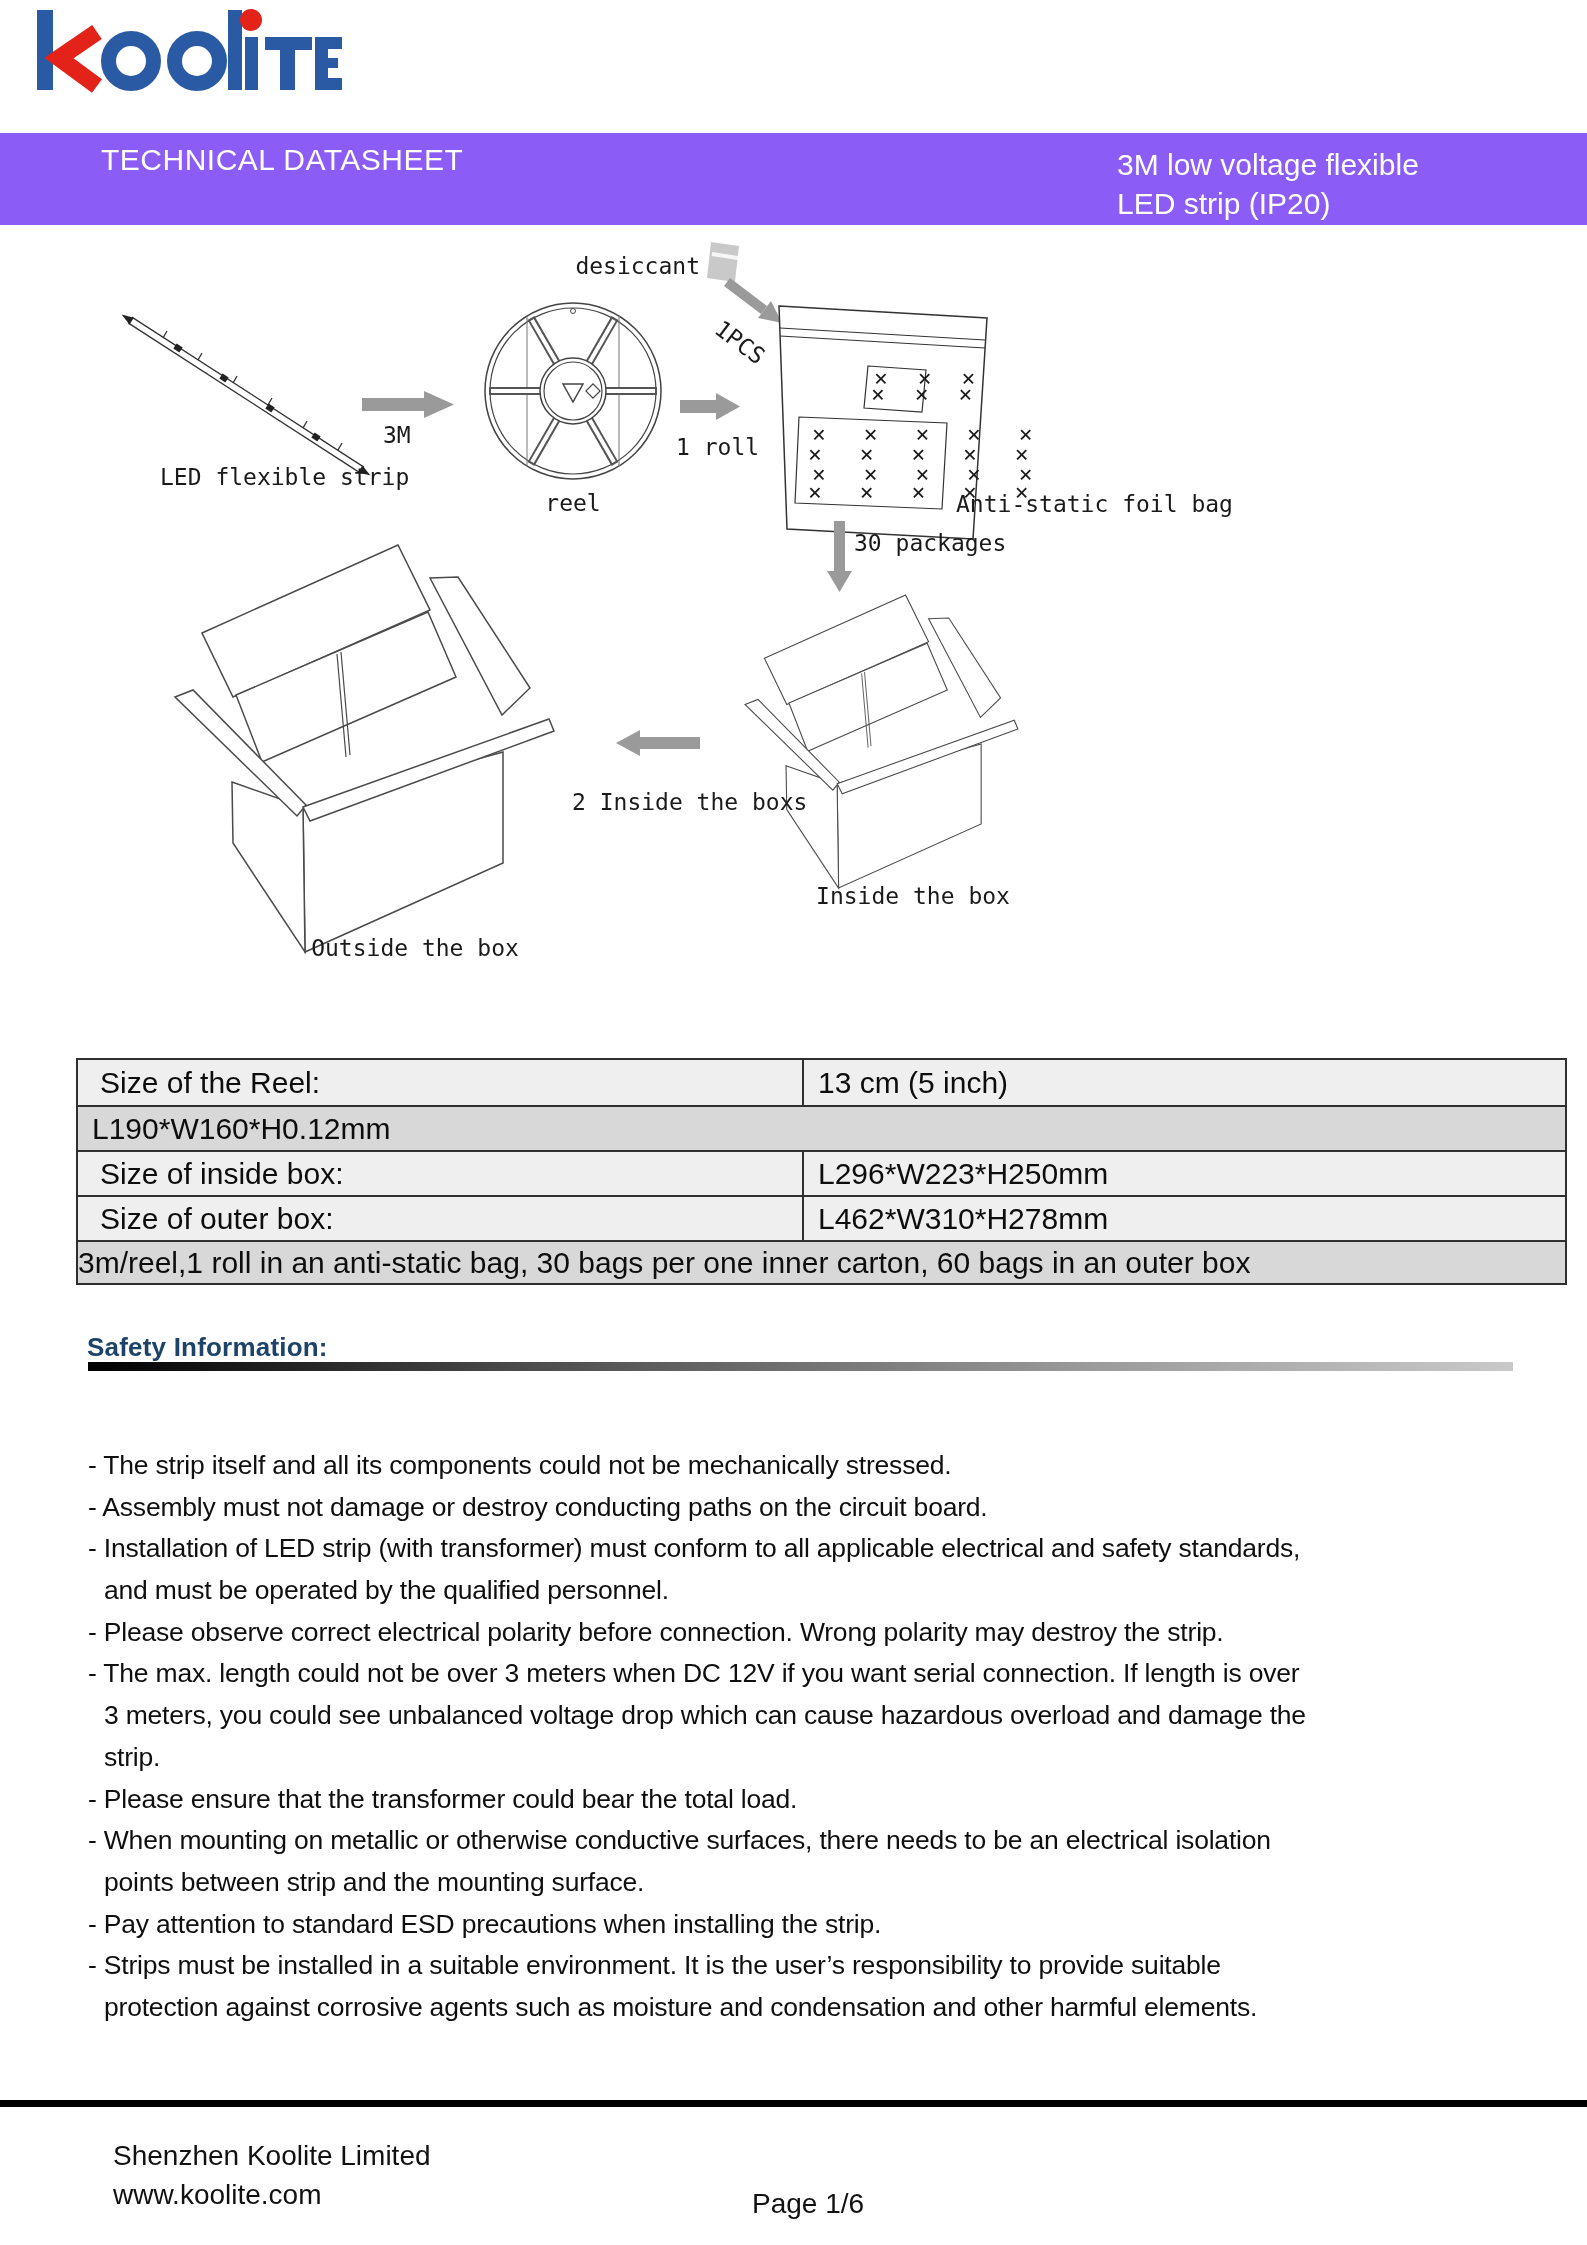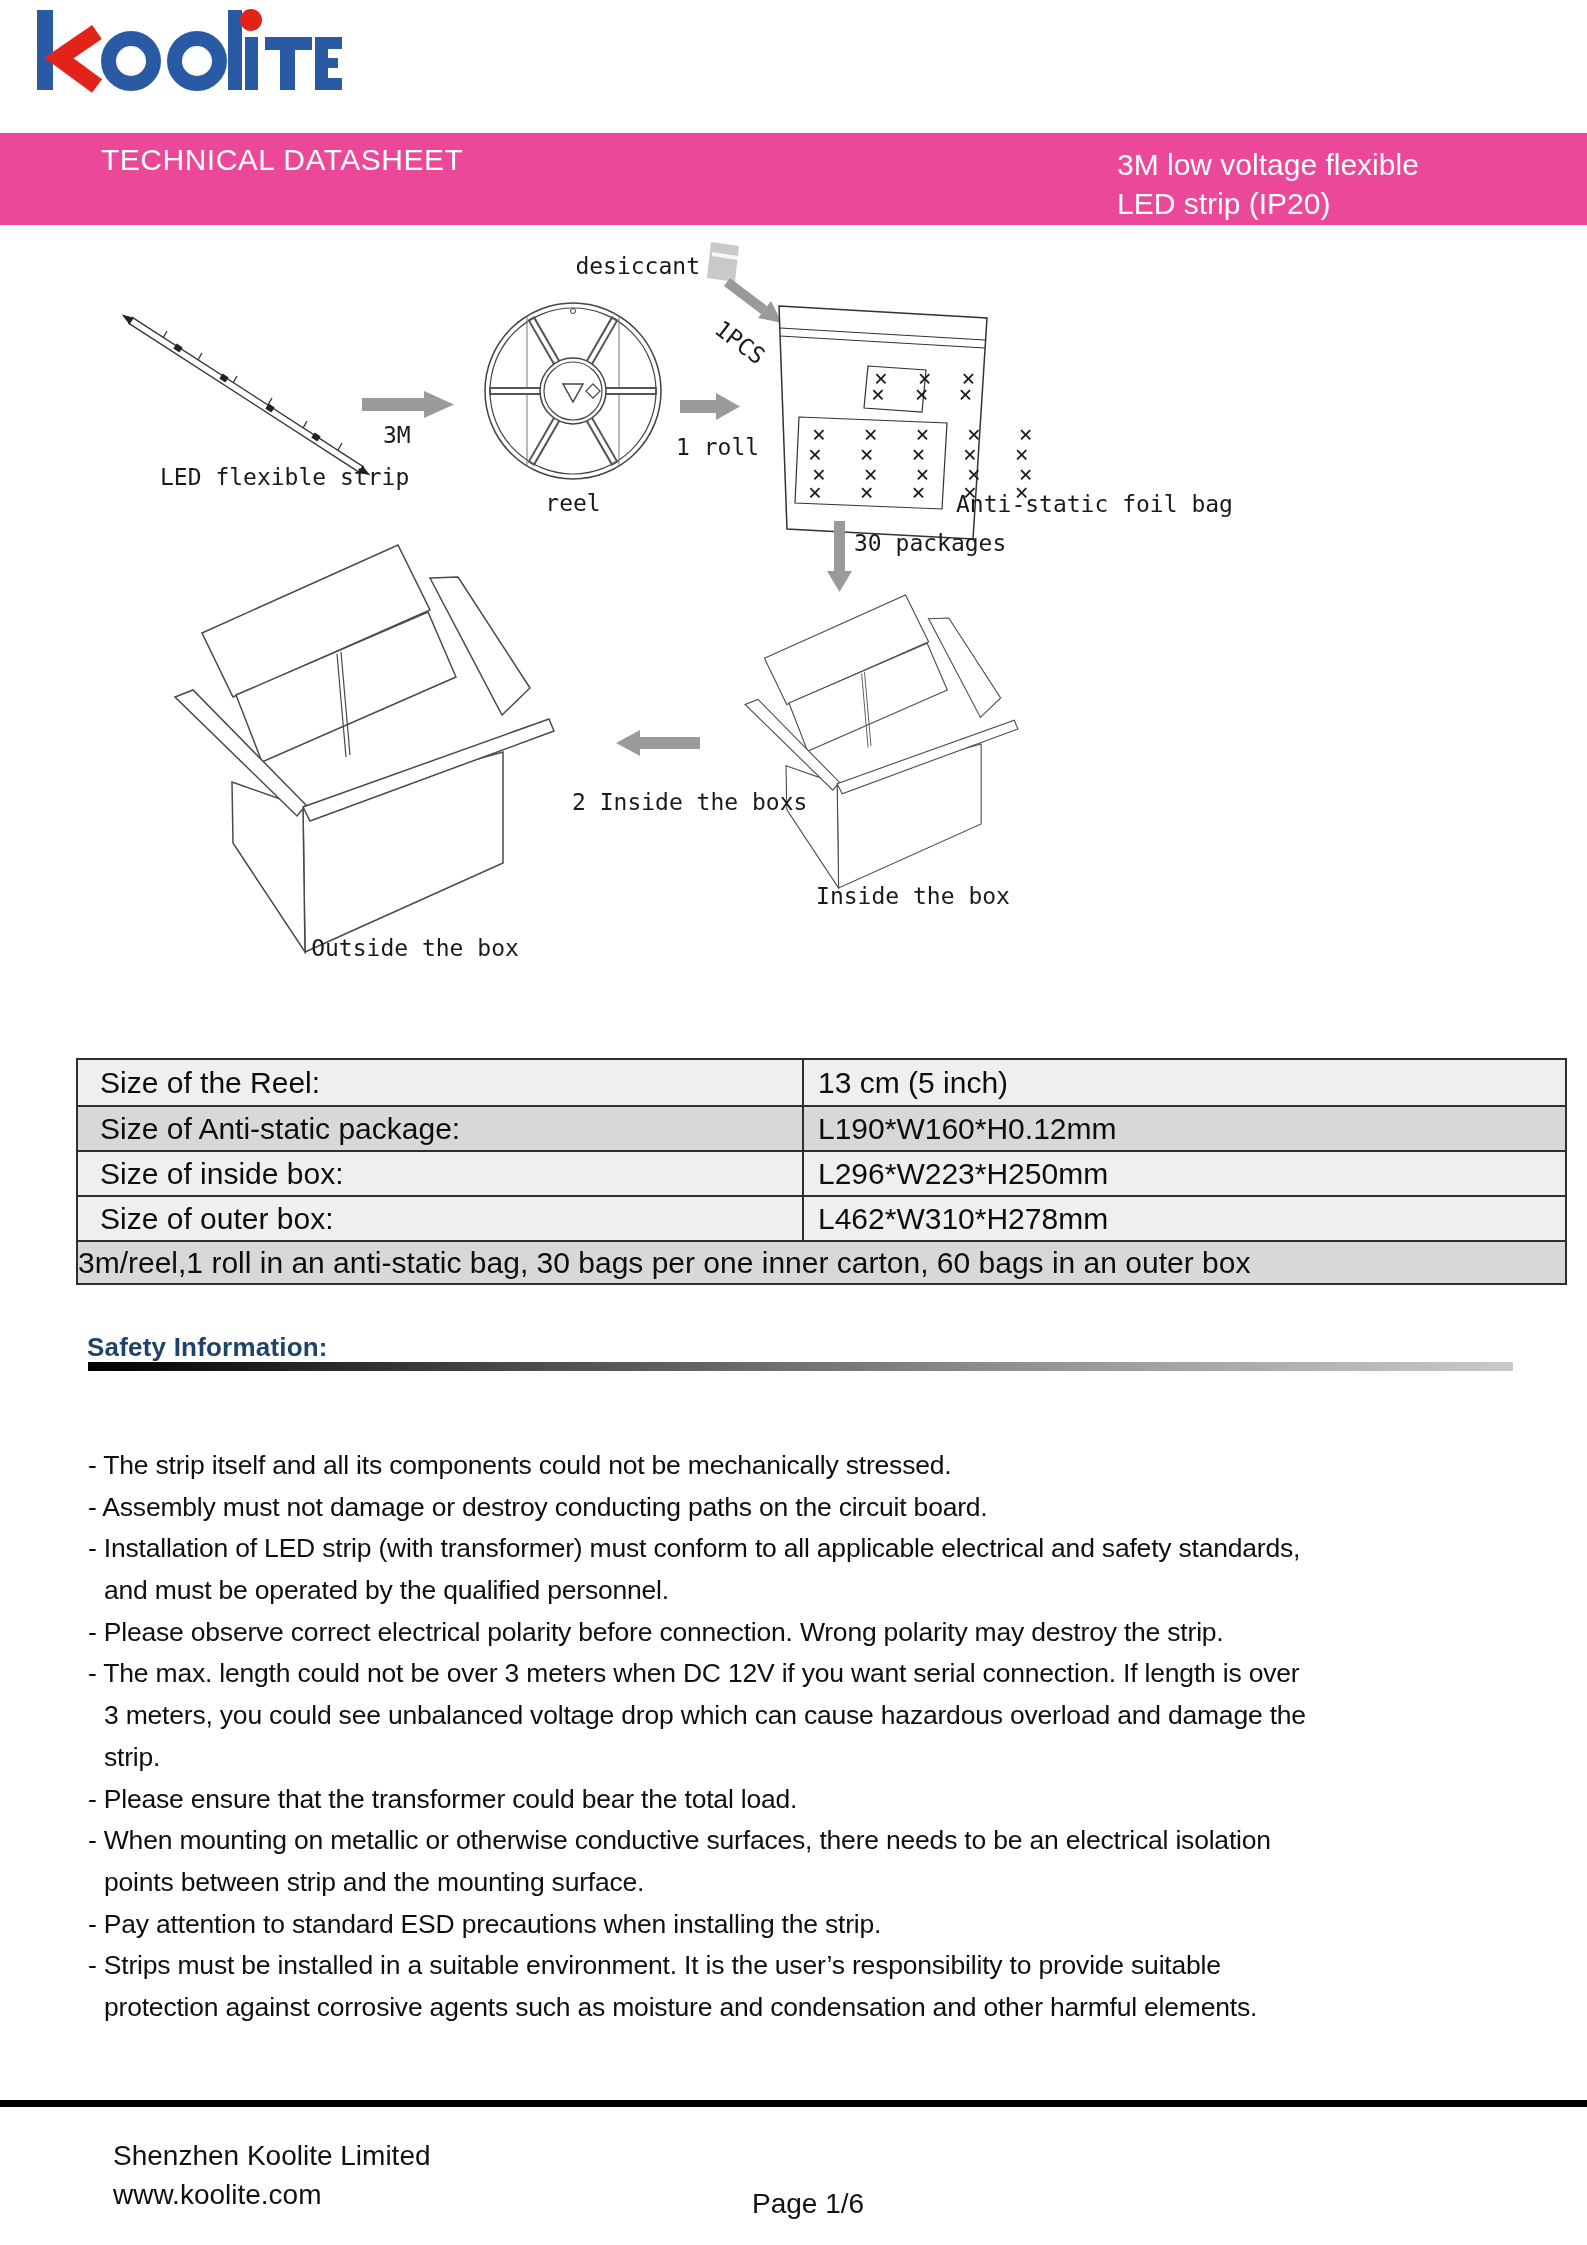--- a/index.html
+++ b/index.html
@@ -1,20 +1,20 @@
 <!DOCTYPE html>
 <html><head>
 <meta charset="utf-8">
 <style>
   html,body{margin:0;padding:0;background:#fff;}
   .page{position:relative;width:1587px;height:2245px;background:#ffffff;overflow:hidden;
         font-family:"Liberation Sans",sans-serif;color:#111;}
   
   .logo{position:absolute;left:16px;top:6px;width:330px;height:92px;}
-  .topbar{position:absolute;left:0;top:133px;width:1587px;height:92px;background:#ec4899;}
+  .topbar{position:absolute;left:0;top:133px;width:1587px;height:92px;background:#8b5cf6;}
   .bar-left{position:absolute;left:101px;top:10px;font-size:30px;color:#fff;letter-spacing:.5px;white-space:nowrap;}
   .bar-right{position:absolute;left:1117px;top:12px;font-size:30px;color:#fff;line-height:39px;white-space:nowrap;}
   
   .diagram{position:absolute;left:0;top:170px;width:1587px;height:850px;}
   .diagram text{font-family:"DejaVu Sans Mono",monospace;font-size:23px;fill:#1a1a1a;}
   .thin{stroke:#4a4a4a;stroke-width:1.5;fill:#fff;}
   .gline{stroke:#9a9a9a;}
   .garrow{fill:#9a9a9a;}
   
   .size-table{position:absolute;left:76px;top:1058px;width:1487px;border:2px solid #2f2f2f;font-size:30px;color:#0d0d0d;}
@@ -184,21 +184,20 @@
     <use href="#carton" xlink:href="#carton"></use>
     <text x="415" y="786" text-anchor="middle">Outside the box</text>
   </svg>
 
   <div class="size-table" id="size-table">
       <div class="size-row">
         <div class="size-cell-label">Size of the Reel:</div>
         <div class="size-cell-value">13 cm (5 inch)</div>
       </div>
       <div class="size-row alt">
-        <div class="size-cell-label">Size of Anti-static package:</div>
         <div class="size-cell-value">L190*W160*H0.12mm</div>
       </div>
       <div class="size-row">
         <div class="size-cell-label">Size of inside box:</div>
         <div class="size-cell-value">L296*W223*H250mm</div>
       </div>
       <div class="size-row">
         <div class="size-cell-label">Size of outer box:</div>
         <div class="size-cell-value">L462*W310*H278mm</div>
       </div>

